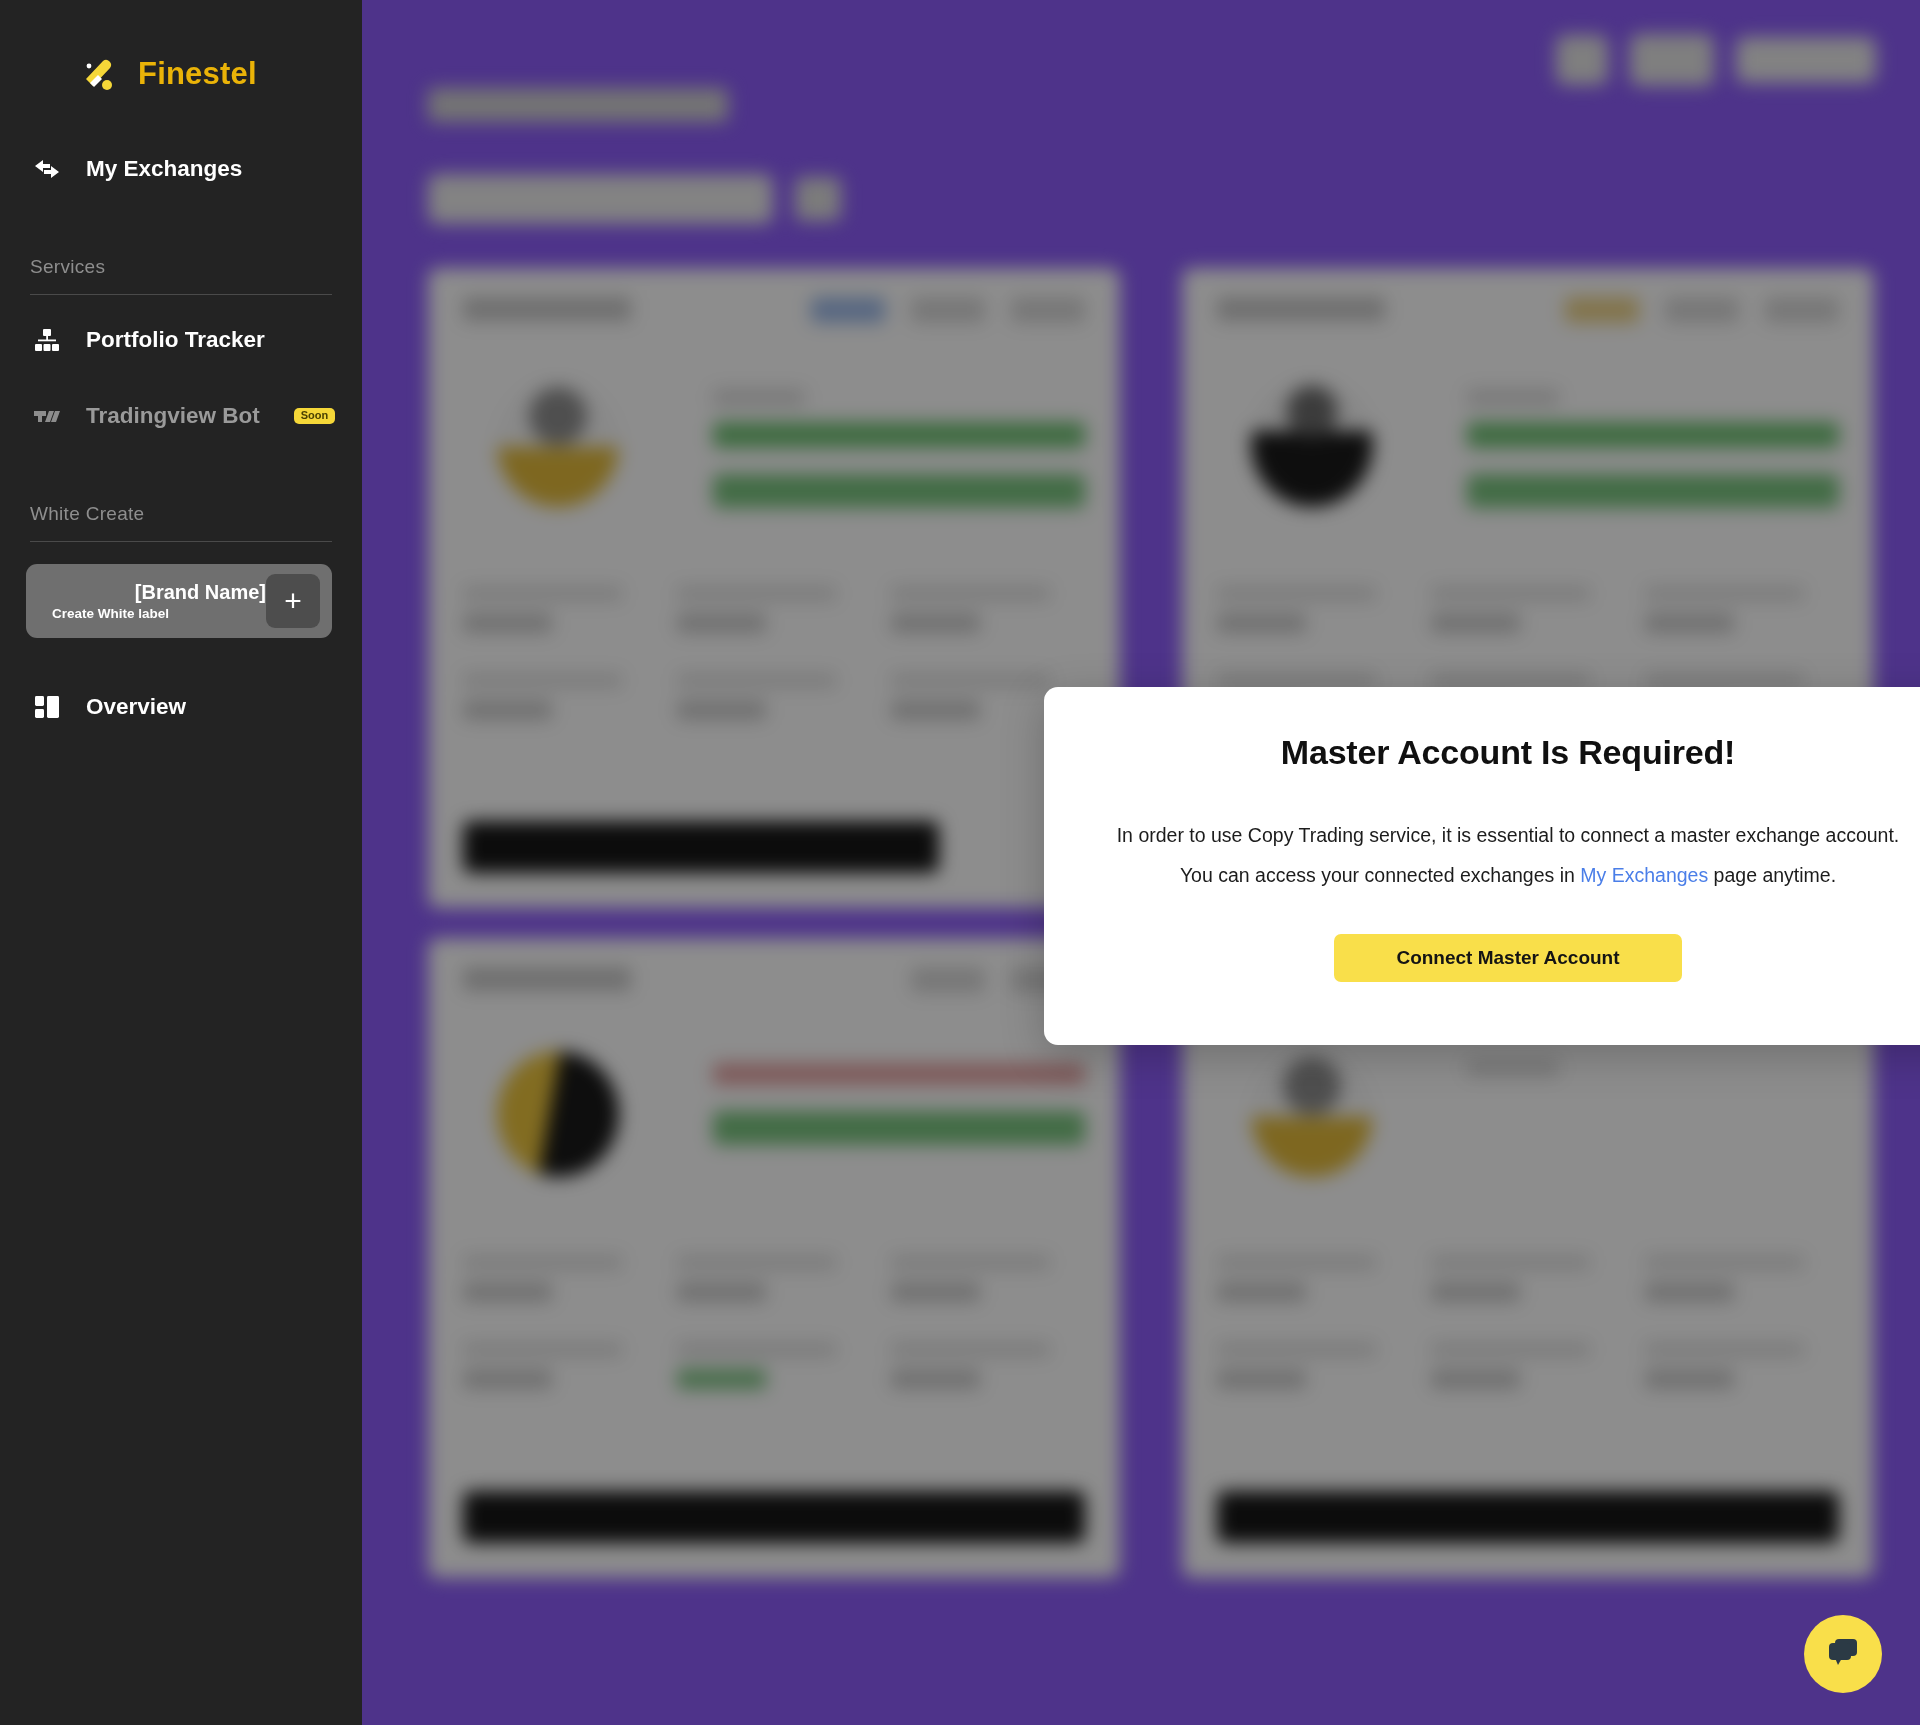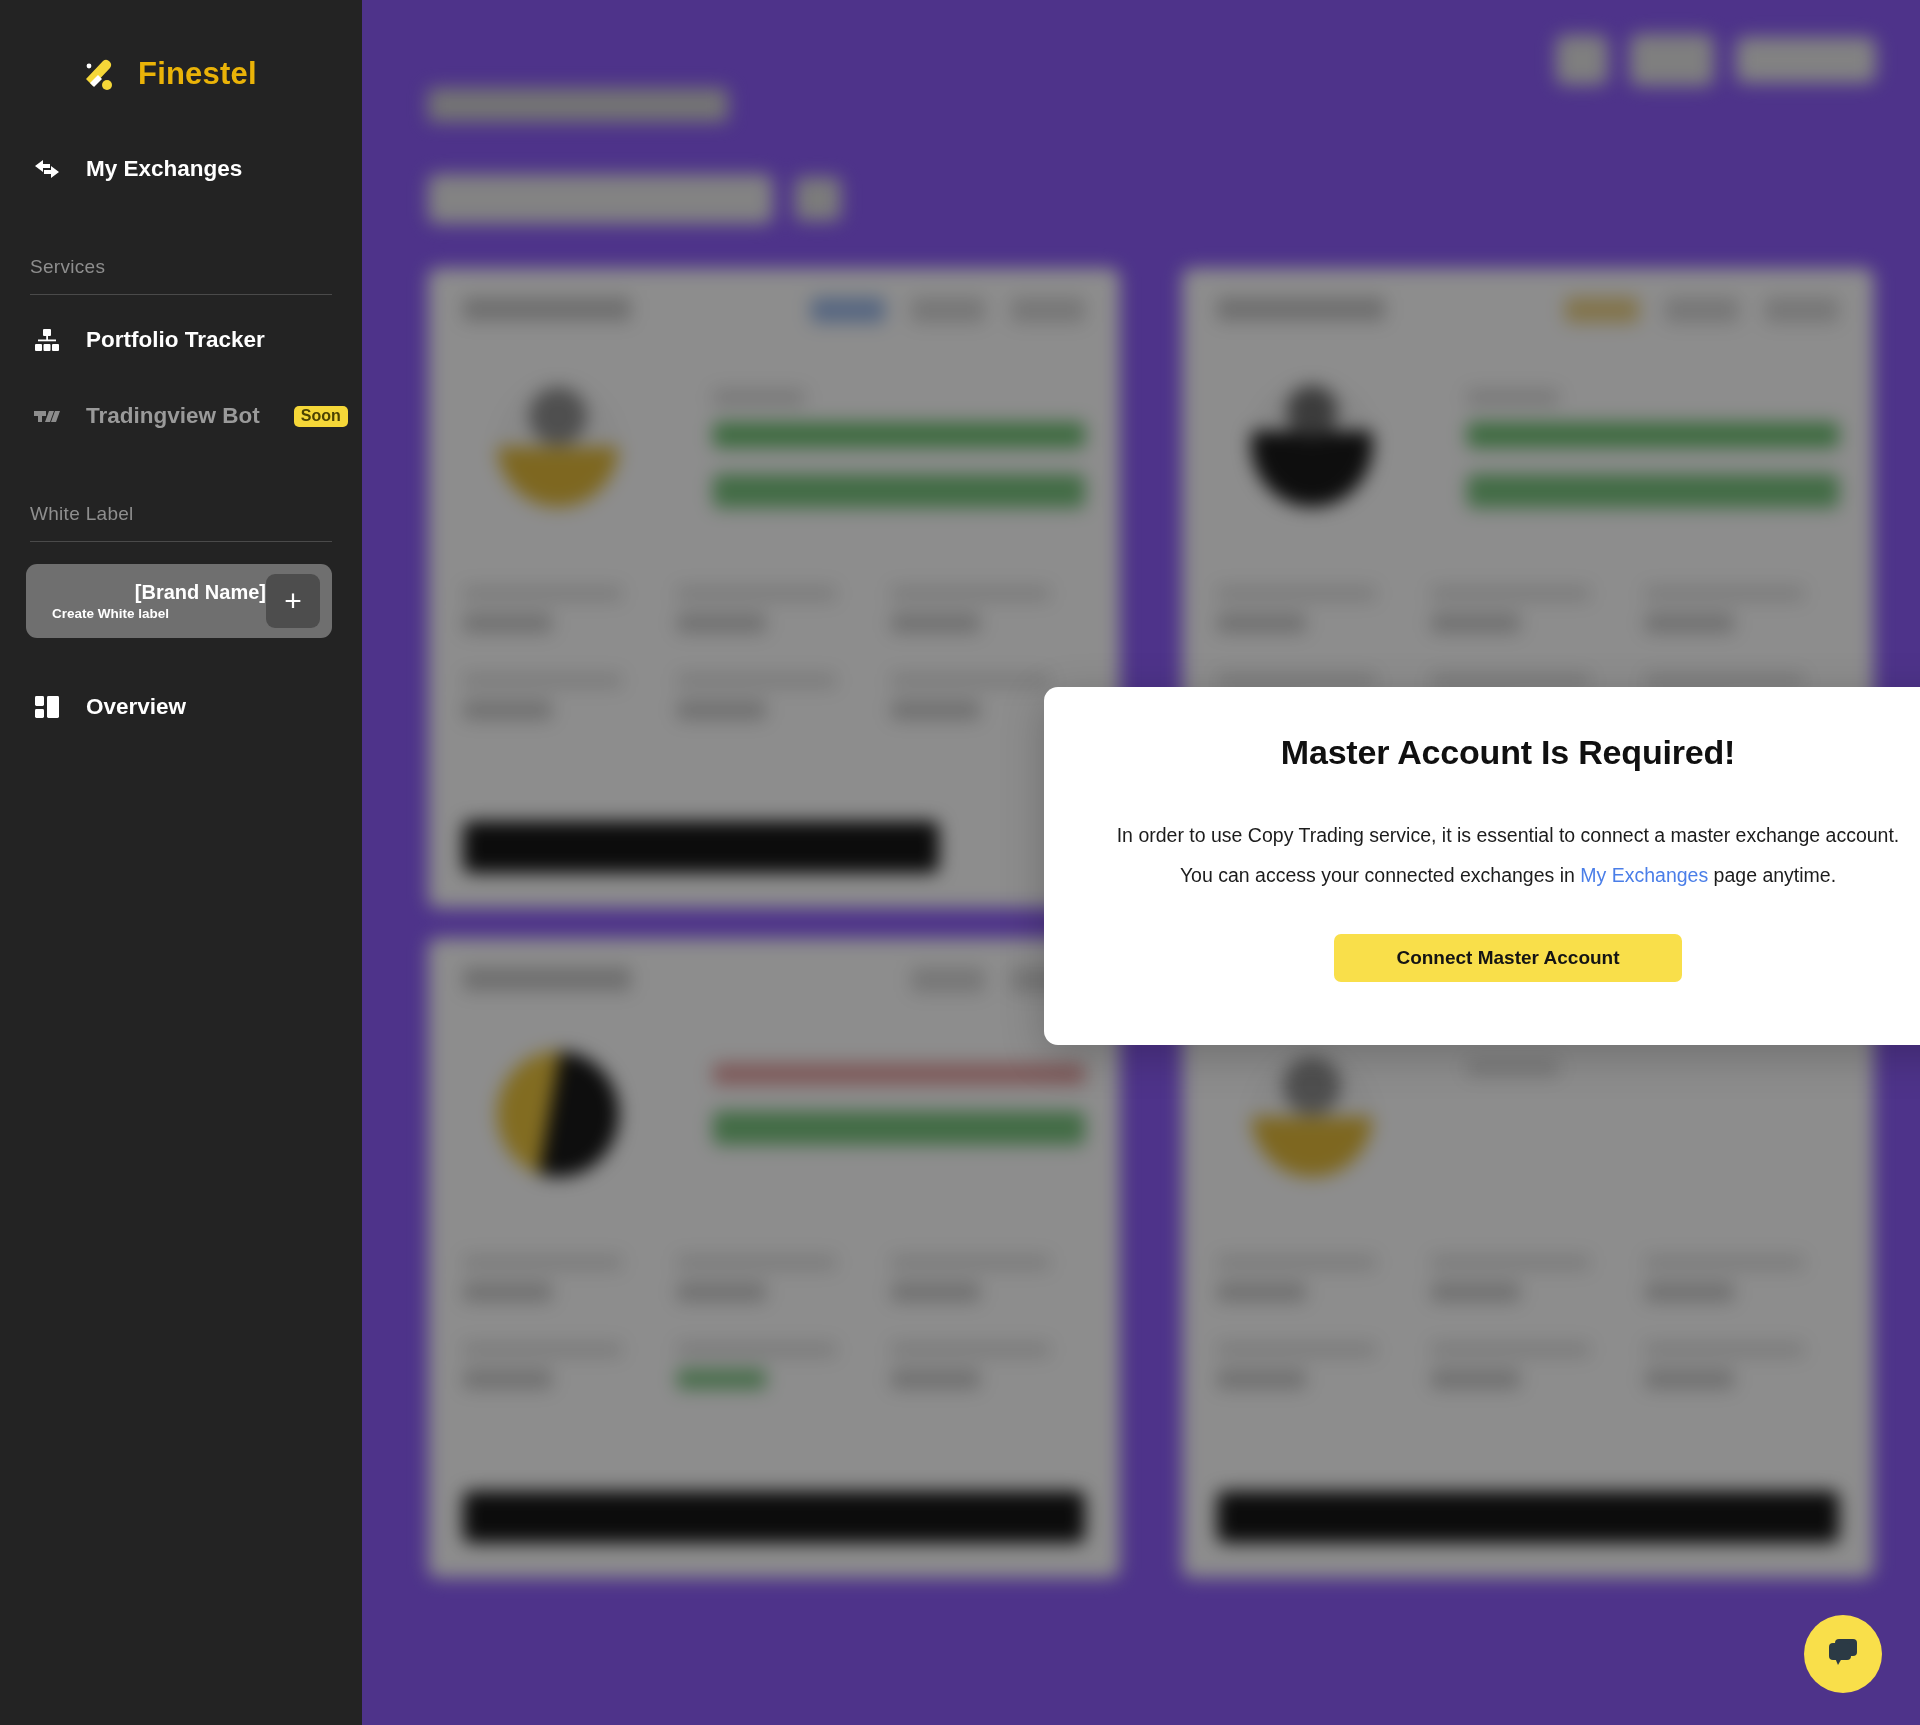--- a/index.html
+++ b/index.html
@@ -88,21 +88,21 @@
     border-radius: 8px;
   }
   #nav-copy-trading { margin-top: 22px; }
   #nav-portfolio-tracker { margin-top: 14px; }
   #nav-tradingview-bot { margin-top: 14px; }
   #nav-tradingview-bot .lbl { color: #9a9a9a; }
 
   .soon-badge {
     background: #f5d738;
     color: #4a4102;
-    font-size: 16px;
+    font-size: 11px;
     font-weight: 700;
     border-radius: 5px;
     padding: 2px 7px 3px;
     margin-left: 12px;
     line-height: 1;
   }
 
   .ext-icon { margin-left: 14px; display: flex; }
 
   .wl-card {
@@ -359,21 +359,21 @@
           <rect x="5" y="9" width="4" height="11"></rect>
           <path d="M16 9 h5 l-4 11 h-5 Z"></path>
           <path d="M22 9 h5 l-4 11 h-5 Z"></path>
         </svg>
       </span>
       <span class="lbl">Tradingview Bot</span>
       <span class="soon-badge">Soon</span>
     </div>
 
     <div class="section-head">
-      <div class="title">White Label</div>
+      <div class="title">White Create</div>
       <div class="rule"></div>
     </div>
 
     <div class="wl-card">
       <div class="wl-texts">
         <div class="wl-brand">[Brand Name]</div>
         <div class="wl-sub">Create White label</div>
       </div>
       <div class="wl-plus">+</div>
     </div>

